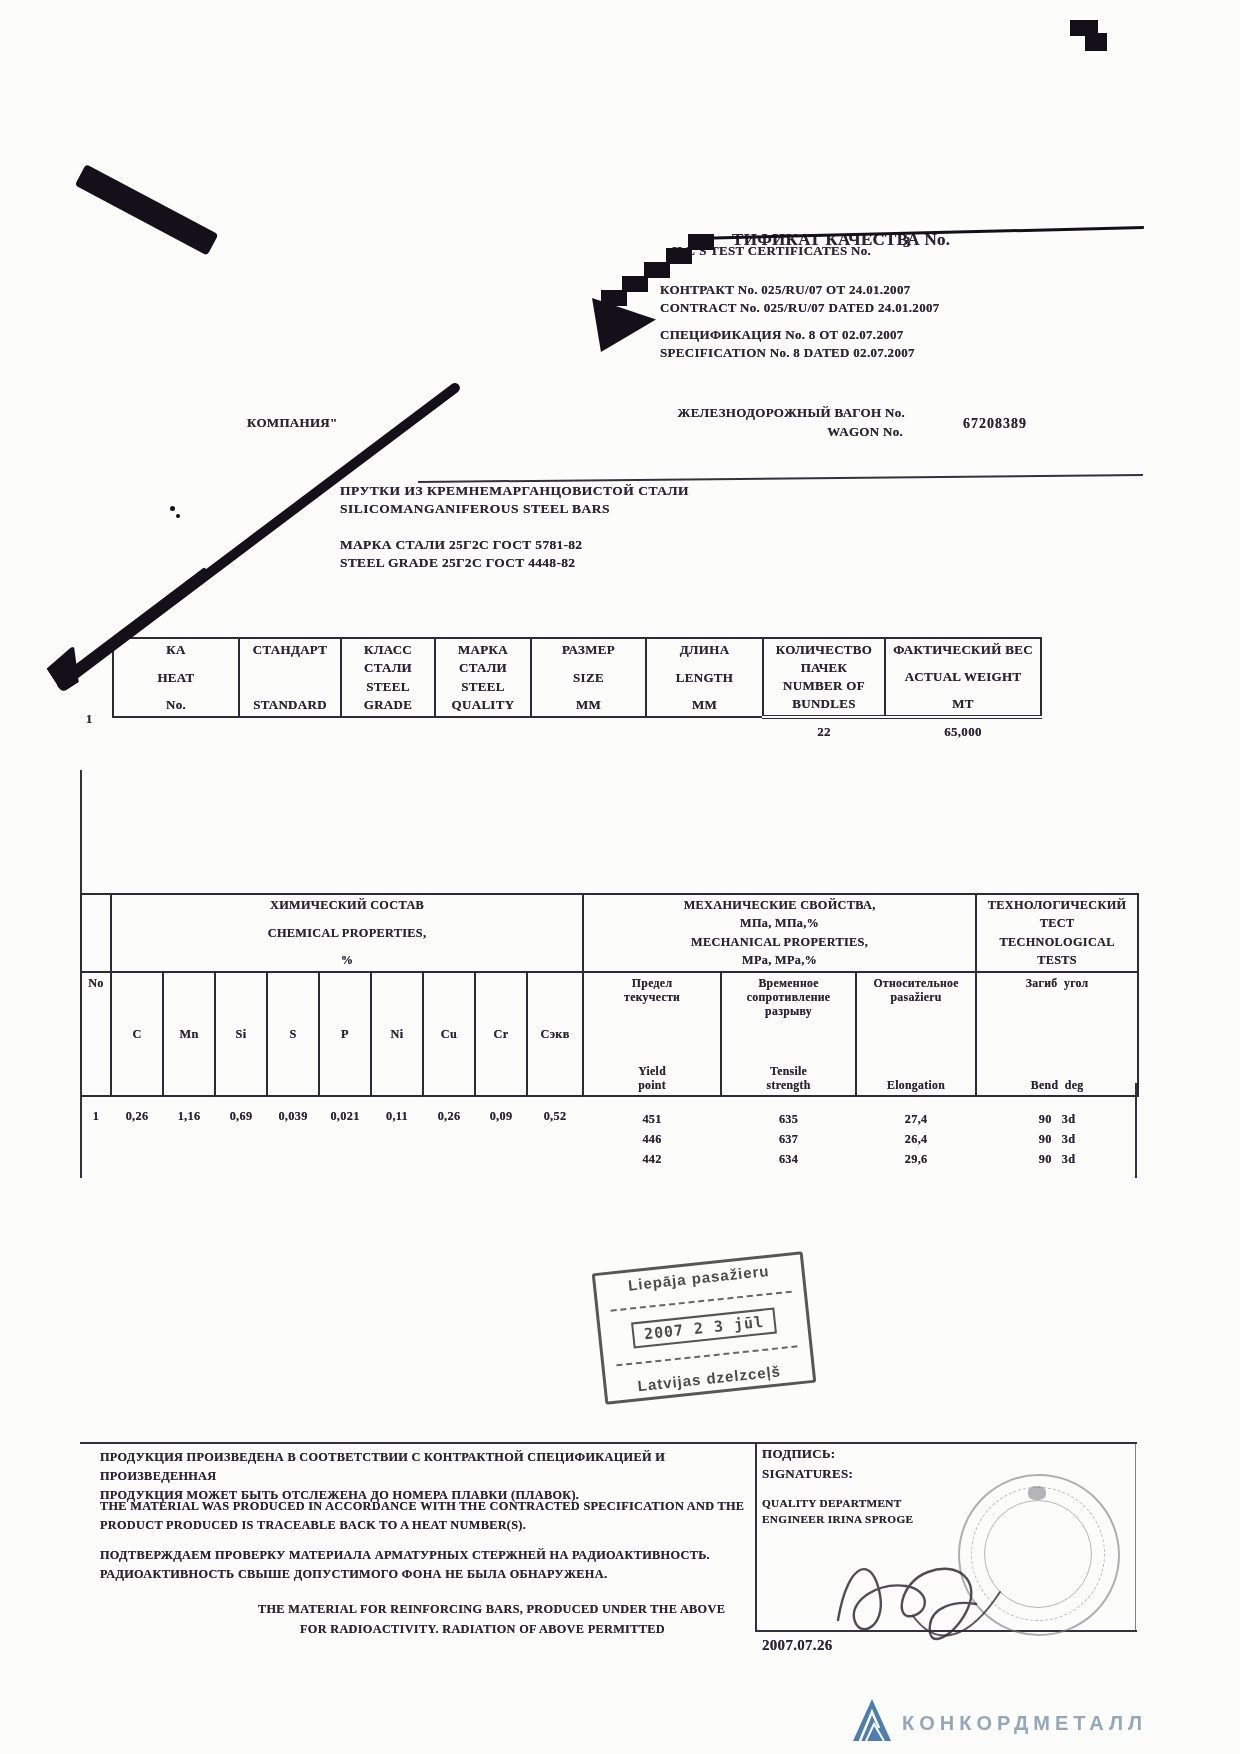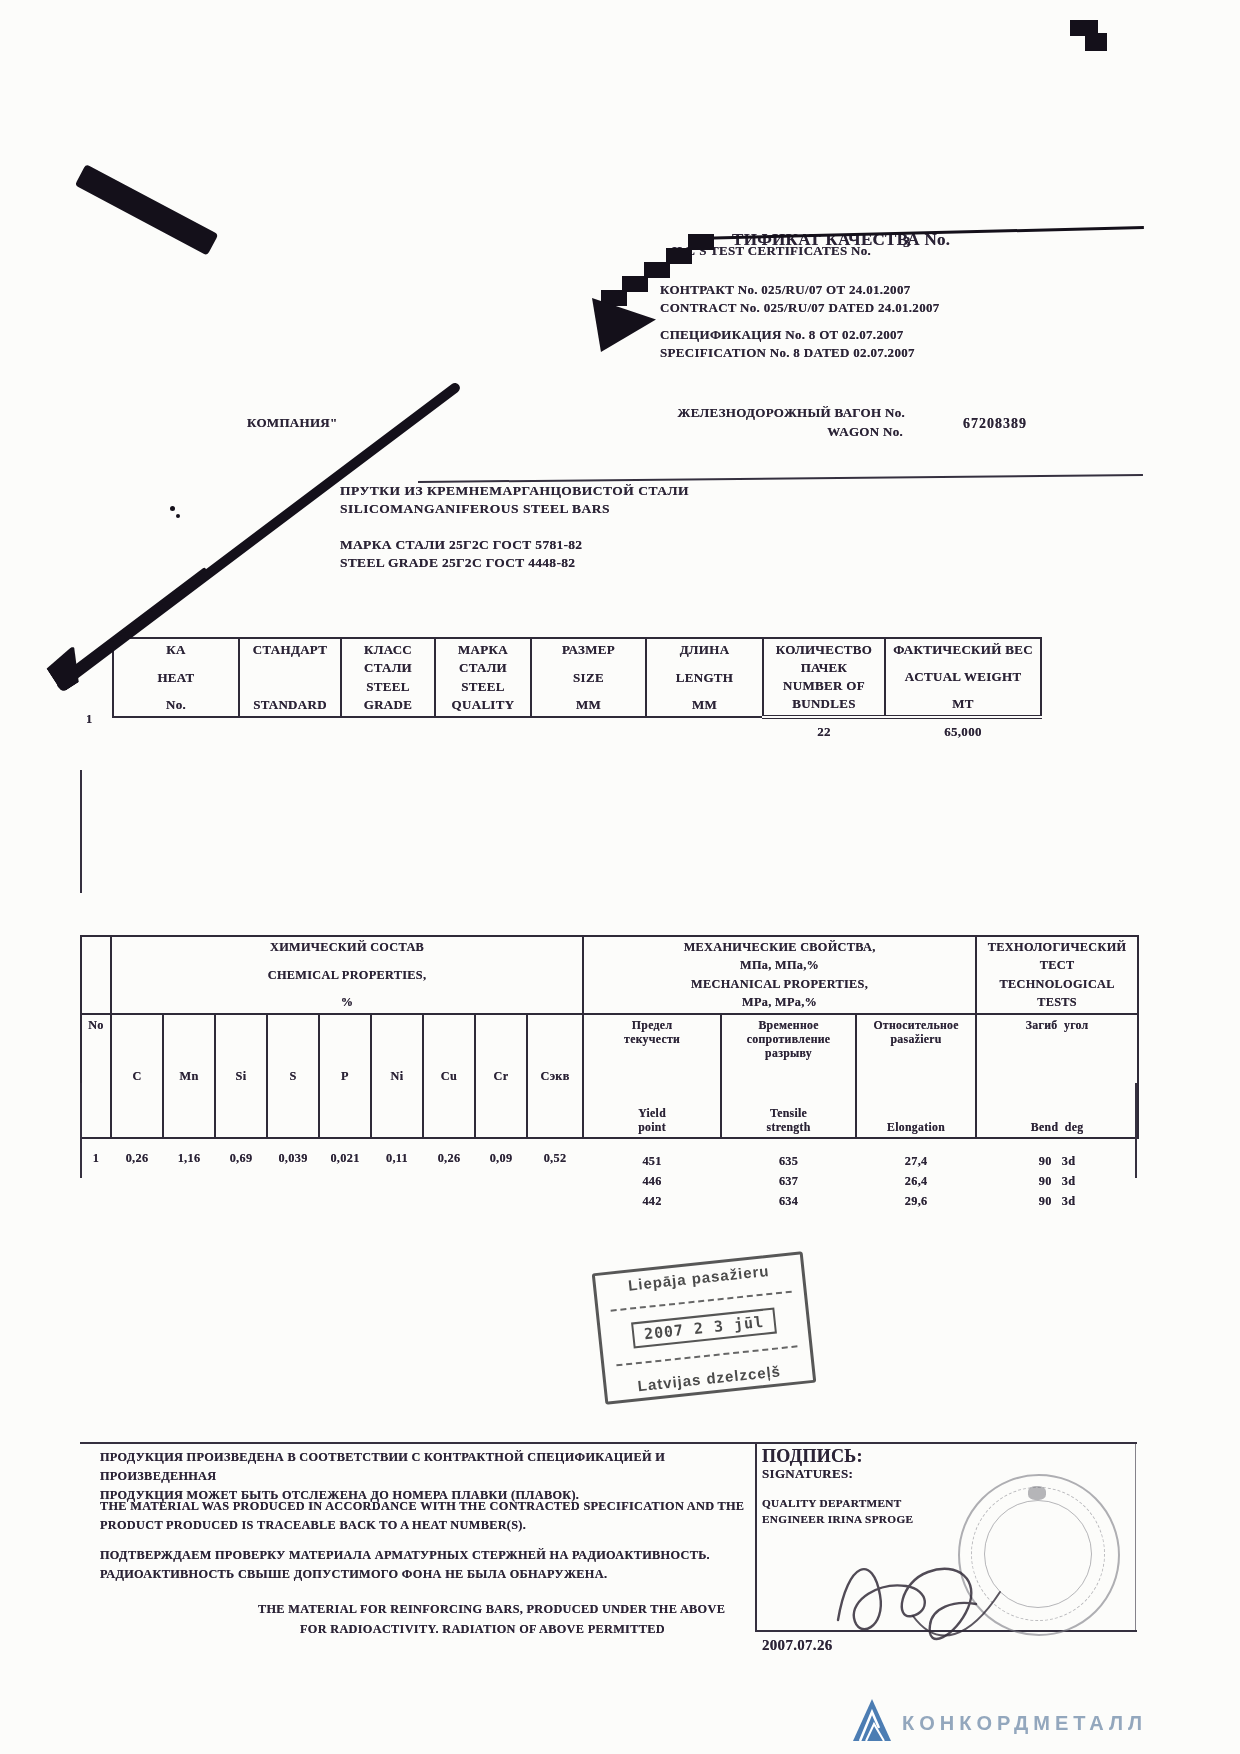--- a/index.html
+++ b/index.html
@@ -38,21 +38,21 @@
   td.h{border:2px solid #2f2a38;}
   .cf{height:100%;display:flex;flex-direction:column;justify-content:space-between;
       align-items:center;text-align:center;}
   .cfc{justify-content:center;}
   .cft{justify-content:flex-start;}
   .t1{position:absolute;left:112px;top:637px;width:928px;font-size:13px;}
   .t1 tr.hd td{height:70px;}
   .t1 tr.data td{border:none;height:30px;padding-top:9px;text-align:center;}
   .t1 tr.total td{border:none;height:26px;padding-top:5px;text-align:center;}
   .t1 tr.total td.sum{border-top:4px double #2f2a38;}
-  .t2{position:absolute;left:80px;top:893px;width:1057px;font-size:12.3px;margin-top:42px;}
+  .t2{position:absolute;left:80px;top:893px;width:1057px;font-size:12.3px;}
   .t2 tr.g td{height:70px;}
   .t2 tr.sub td{height:116px;}
   .t2 tr.data td{border:none;padding-top:12px;text-align:center;height:90px;}
   .t2 .mline{line-height:20px;}
   .sublabel{font-size:11.8px;line-height:14px;}
 
   
   .stamp{left:598px;top:1262px;width:206px;height:118px;border:3px solid #4a4a4a;
          border-radius:3px;transform:rotate(-6deg);z-index:6;
          display:flex;flex-direction:column;justify-content:space-between;align-items:center;
@@ -375,21 +375,21 @@
 
   <div class="abs doc pre" style="left:100px;top:1448px;width:660px;font-size:12.3px;line-height:19px;">ПРОДУКЦИЯ ПРОИЗВЕДЕНА В СООТВЕТСТВИИ С КОНТРАКТНОЙ СПЕЦИФИКАЦИЕЙ И ПРОИЗВЕДЕННАЯ
 ПРОДУКЦИЯ МОЖЕТ БЫТЬ ОТСЛЕЖЕНА ДО НОМЕРА ПЛАВКИ (ПЛАВОК).</div>
   <div class="abs doc pre" style="left:100px;top:1497px;width:660px;font-size:12.3px;line-height:19px;">THE MATERIAL WAS PRODUCED IN ACCORDANCE WITH THE CONTRACTED SPECIFICATION AND THE
 PRODUCT PRODUCED IS TRACEABLE BACK TO A HEAT NUMBER(S).</div>
   <div class="abs doc pre" style="left:100px;top:1546px;width:660px;font-size:12.3px;line-height:19px;">ПОДТВЕРЖДАЕМ ПРОВЕРКУ МАТЕРИАЛА АРМАТУРНЫХ СТЕРЖНЕЙ НА РАДИОАКТИВНОСТЬ.
 РАДИОАКТИВНОСТЬ СВЫШЕ ДОПУСТИМОГО ФОНА НЕ БЫЛА ОБНАРУЖЕНА.</div>
   <div class="abs doc" style="left:258px;top:1602px;font-size:12.3px;">THE MATERIAL FOR REINFORCING BARS, PRODUCED UNDER THE ABOVE</div>
   <div class="abs doc" style="left:300px;top:1622px;font-size:12.3px;">FOR RADIOACTIVITY.  RADIATION OF ABOVE PERMITTED</div>
 
-  <div class="abs doc" style="left:762px;top:1446px;font-size:18px;text-align:right;">ПОДПИСЬ:</div>
+  <div class="abs doc" style="left:762px;top:1446px;font-size:13px;text-align:right;">ПОДПИСЬ:</div>
   <div class="abs doc" style="left:762px;top:1466px;font-size:13px;">SIGNATURES:</div>
   <div class="abs doc" style="left:762px;top:1497px;font-size:11.3px;">QUALITY DEPARTMENT</div>
   <div class="abs doc" style="left:762px;top:1513px;font-size:11.3px;">ENGINEER  IRINA SPROGE</div>
   <div class="abs doc" style="left:762px;top:1637px;font-size:15px;">2007.07.26</div>
 
   <div class="abs seal outer"></div>
   <div class="abs seal mid"></div>
   <div class="abs seal inner"></div>
   <div class="abs seal emblem"></div>
   <svg class="abs" style="left:818px;top:1520px;z-index:7;" width="210" height="150" viewBox="0 0 210 150">

